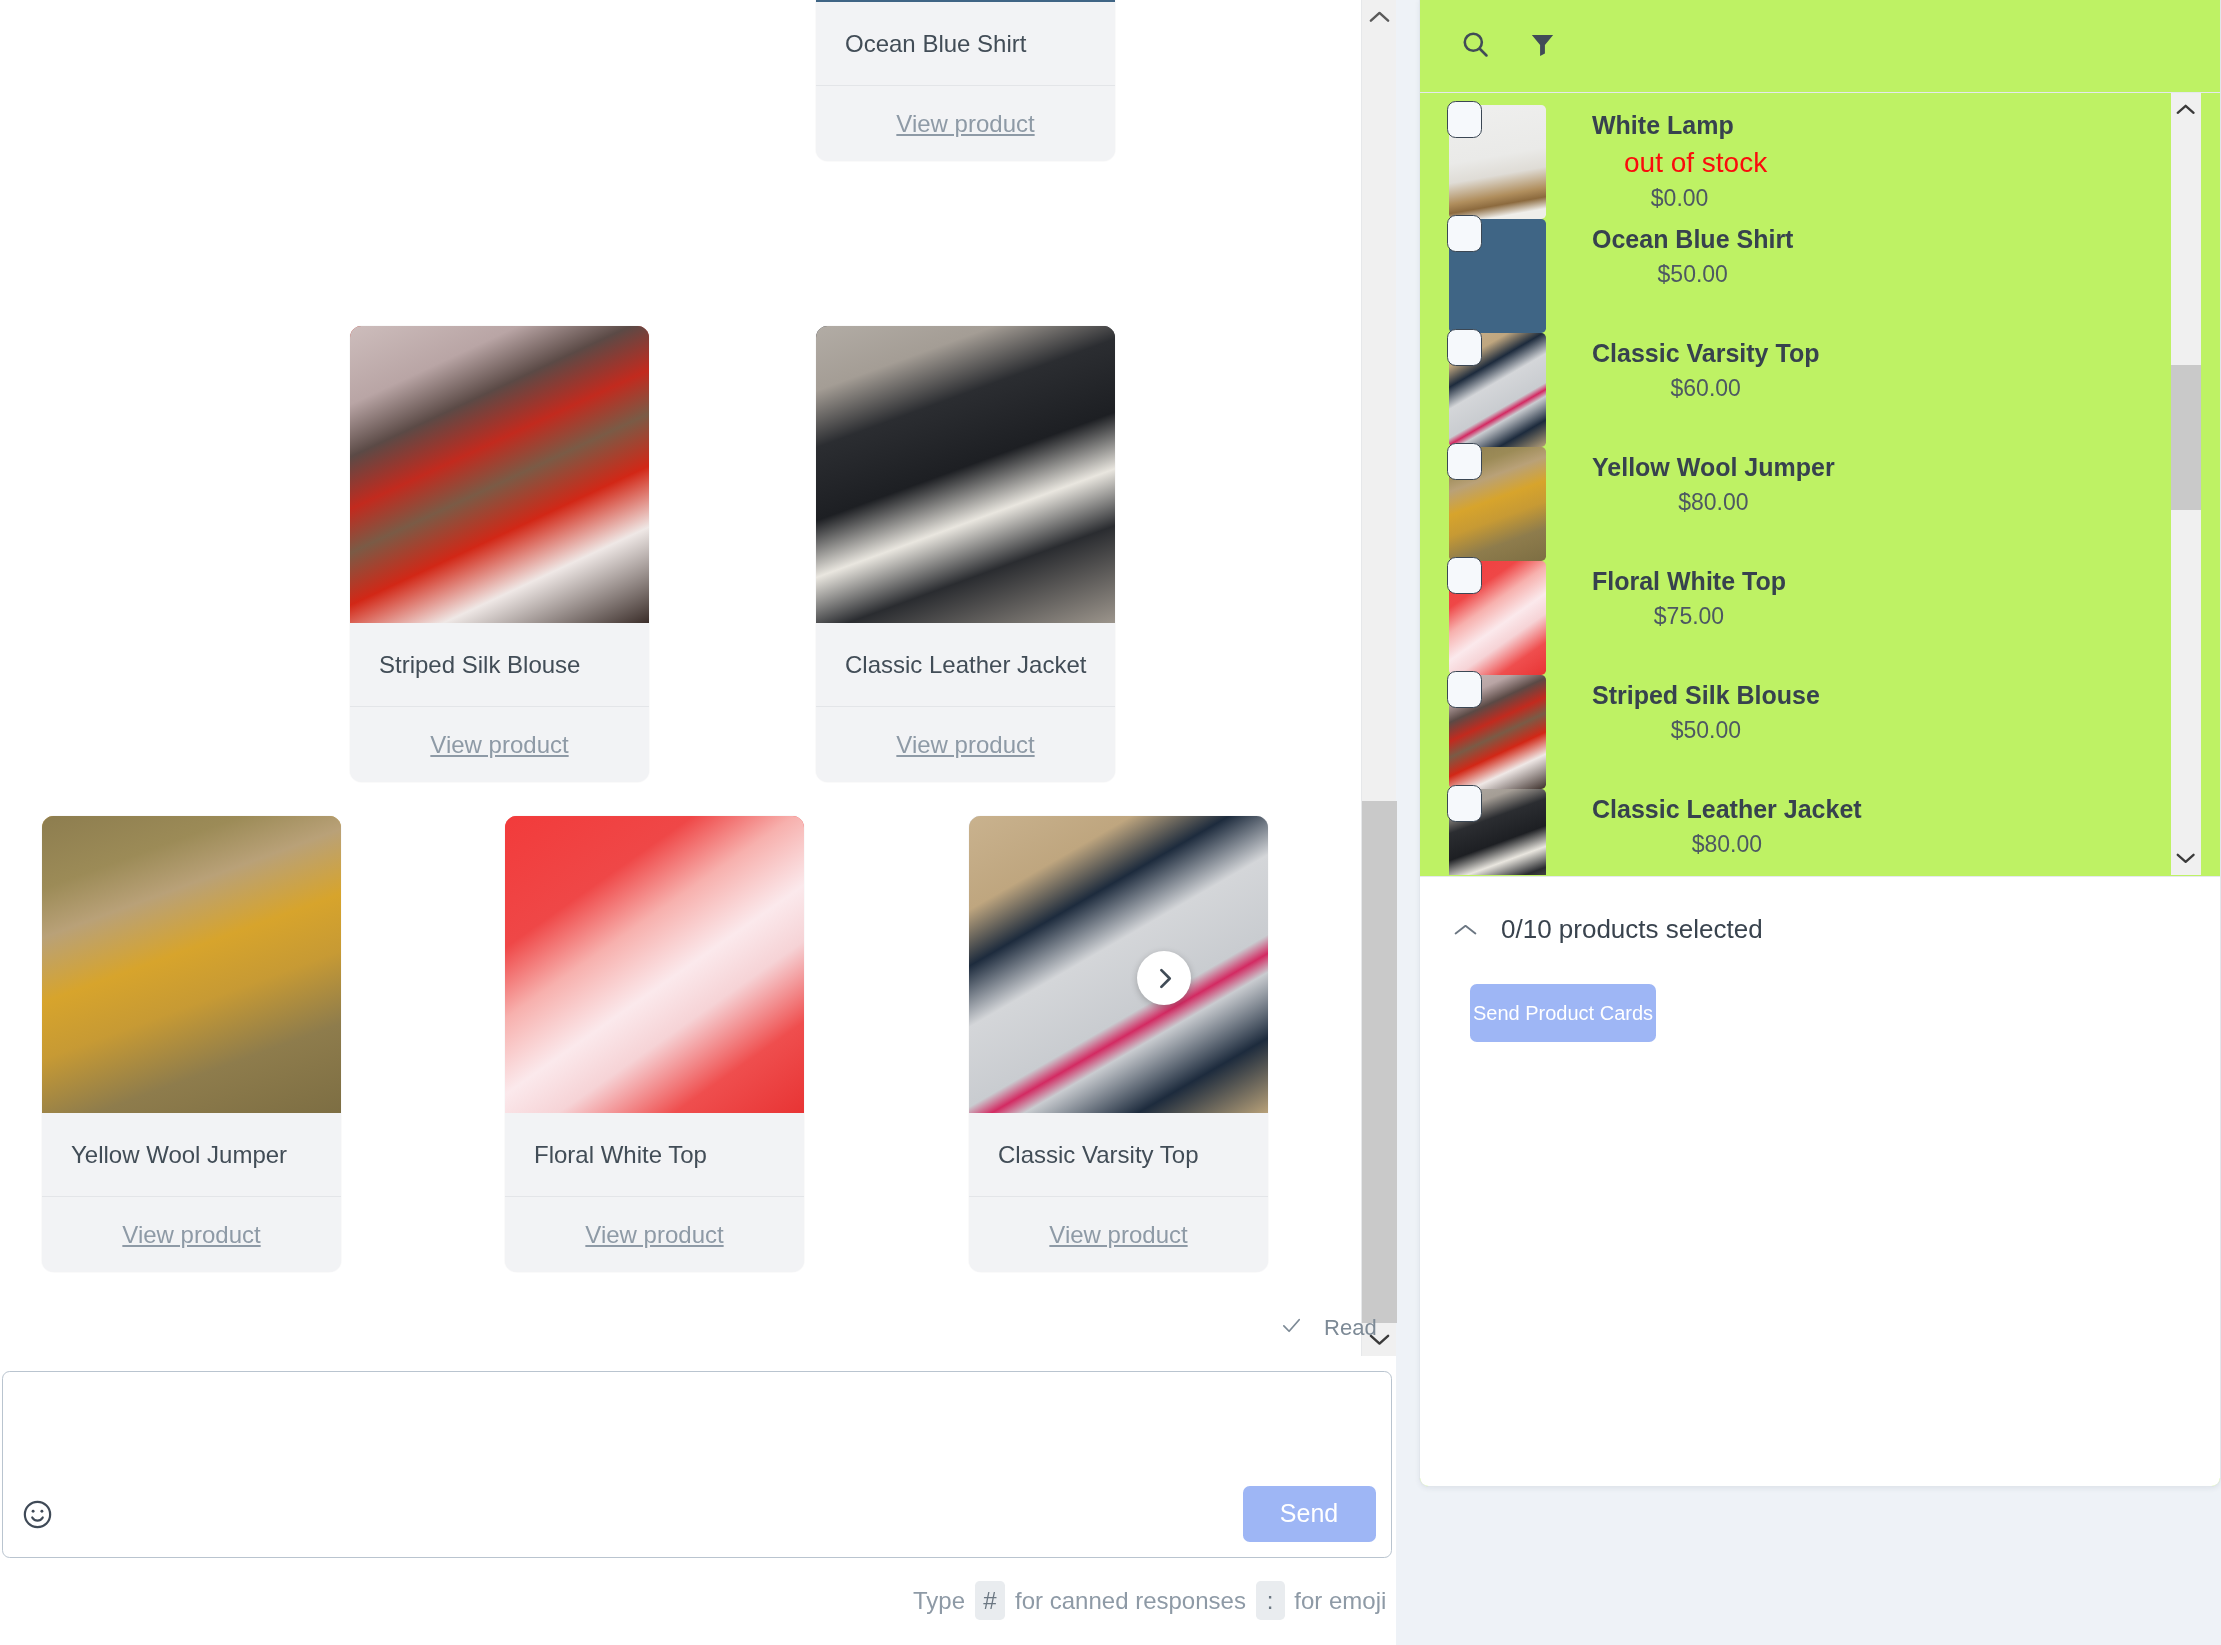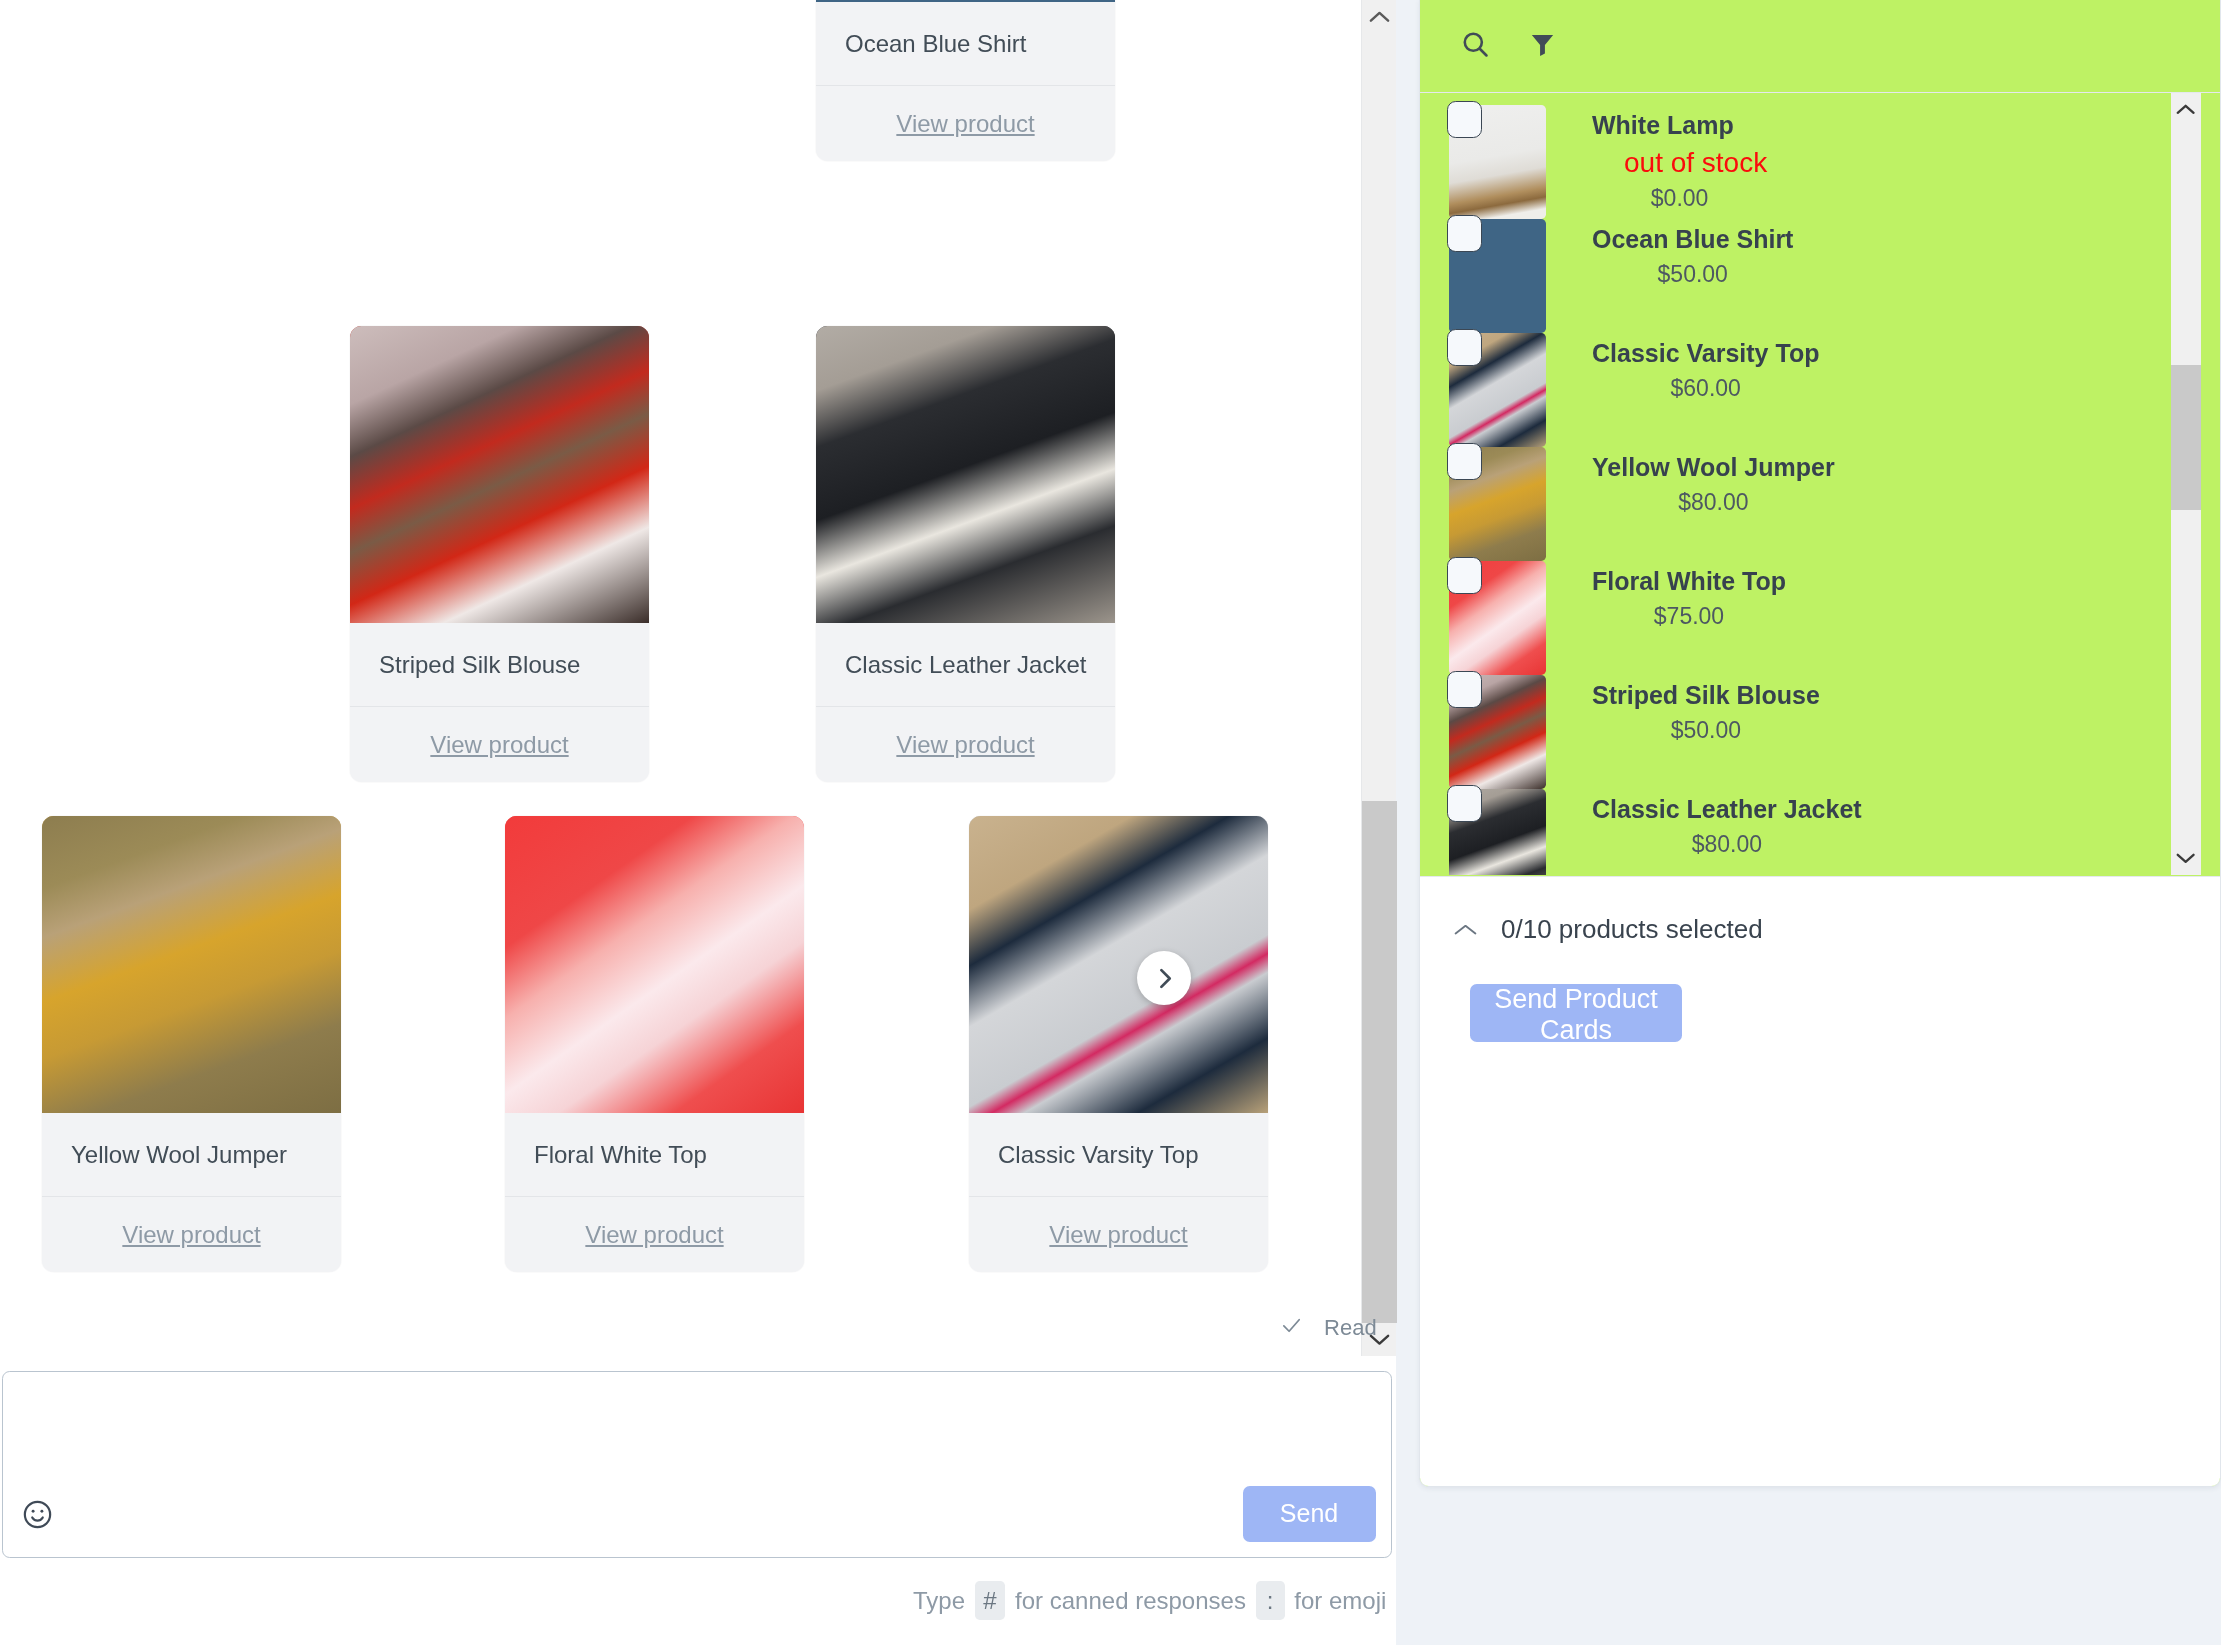--- a/index.html
+++ b/index.html
@@ -245,25 +245,25 @@
     background: #ffffff;
   }
   .sel-row {
     display: flex; align-items: center; gap: 21px;
     padding: 37px 0 0 31px;
   }
   .sel-chevron { width: 29px; height: 29px; display: flex; align-items: center; justify-content: center; cursor: pointer; }
   .sel-text { font-size: 26px; color: #39434e; }
   .send-cards-btn {
     margin: 39px 0 0 50px;
-    width: 212px; height: 58px;
+    width: 186px; height: 58px;
     border: none; border-radius: 6.8px;
     background: #9eb6f5; color: #ffffff;
     font-family: "Liberation Sans", sans-serif;
-    font-size: 27px;
+    font-size: 20px;
     cursor: pointer;
   }
 
   
   .ph-lamp       { background-image: linear-gradient(170deg,#efefee 0%,#eaeae8 45%,#dfdcd6 60%,#b08e5d 76%,#8c6a3e 83%,#efeeea 92%); }
   .ph-oceanblue  { background-image: linear-gradient(120deg,#9a9a97 0%,#8e8e8b 22%,#2e4a63 34%,#3f6585 46%,#precise 47%,#36536e 58%,#8f8f8c 76%,#a3a39f 100%); background-color:#3f6585; }
   .ph-varsity    { background-image: linear-gradient(150deg,#c9b28e 0%,#bfa67f 20%,#1d2b3d 32%,#d4d6d9 45%,#c9ccd0 62%,#d32a62 66%,#c9ccd0 70%,#1d2b3d 84%,#b8a179 100%); background-color:#c9ccd0; }
   .ph-jumper     { background-image: linear-gradient(160deg,#8d7d4f 0%,#9c8b57 18%,#b9a178 30%,#d7a42c 46%,#c79a34 60%,#8e7c4c 78%,#7d6e43 100%); background-color:#c79a34; }
   .ph-floral     { background-image: linear-gradient(145deg,#f23b3b 0%,#ef4747 26%,#f7b0ad 40%,#fbe9ec 55%,#f6d3d6 66%,#ef4e4e 82%,#e83434 100%); background-color:#f04545; }
   .ph-striped    { background-image: linear-gradient(155deg,#cdbdbc 0%,#b9a5a5 18%,#5b4a46 30%,#c22a1e 42%,#7a5b46 52%,#d22716 64%,#efe8e6 78%,#3a2d29 100%); background-color:#b9352a; }

